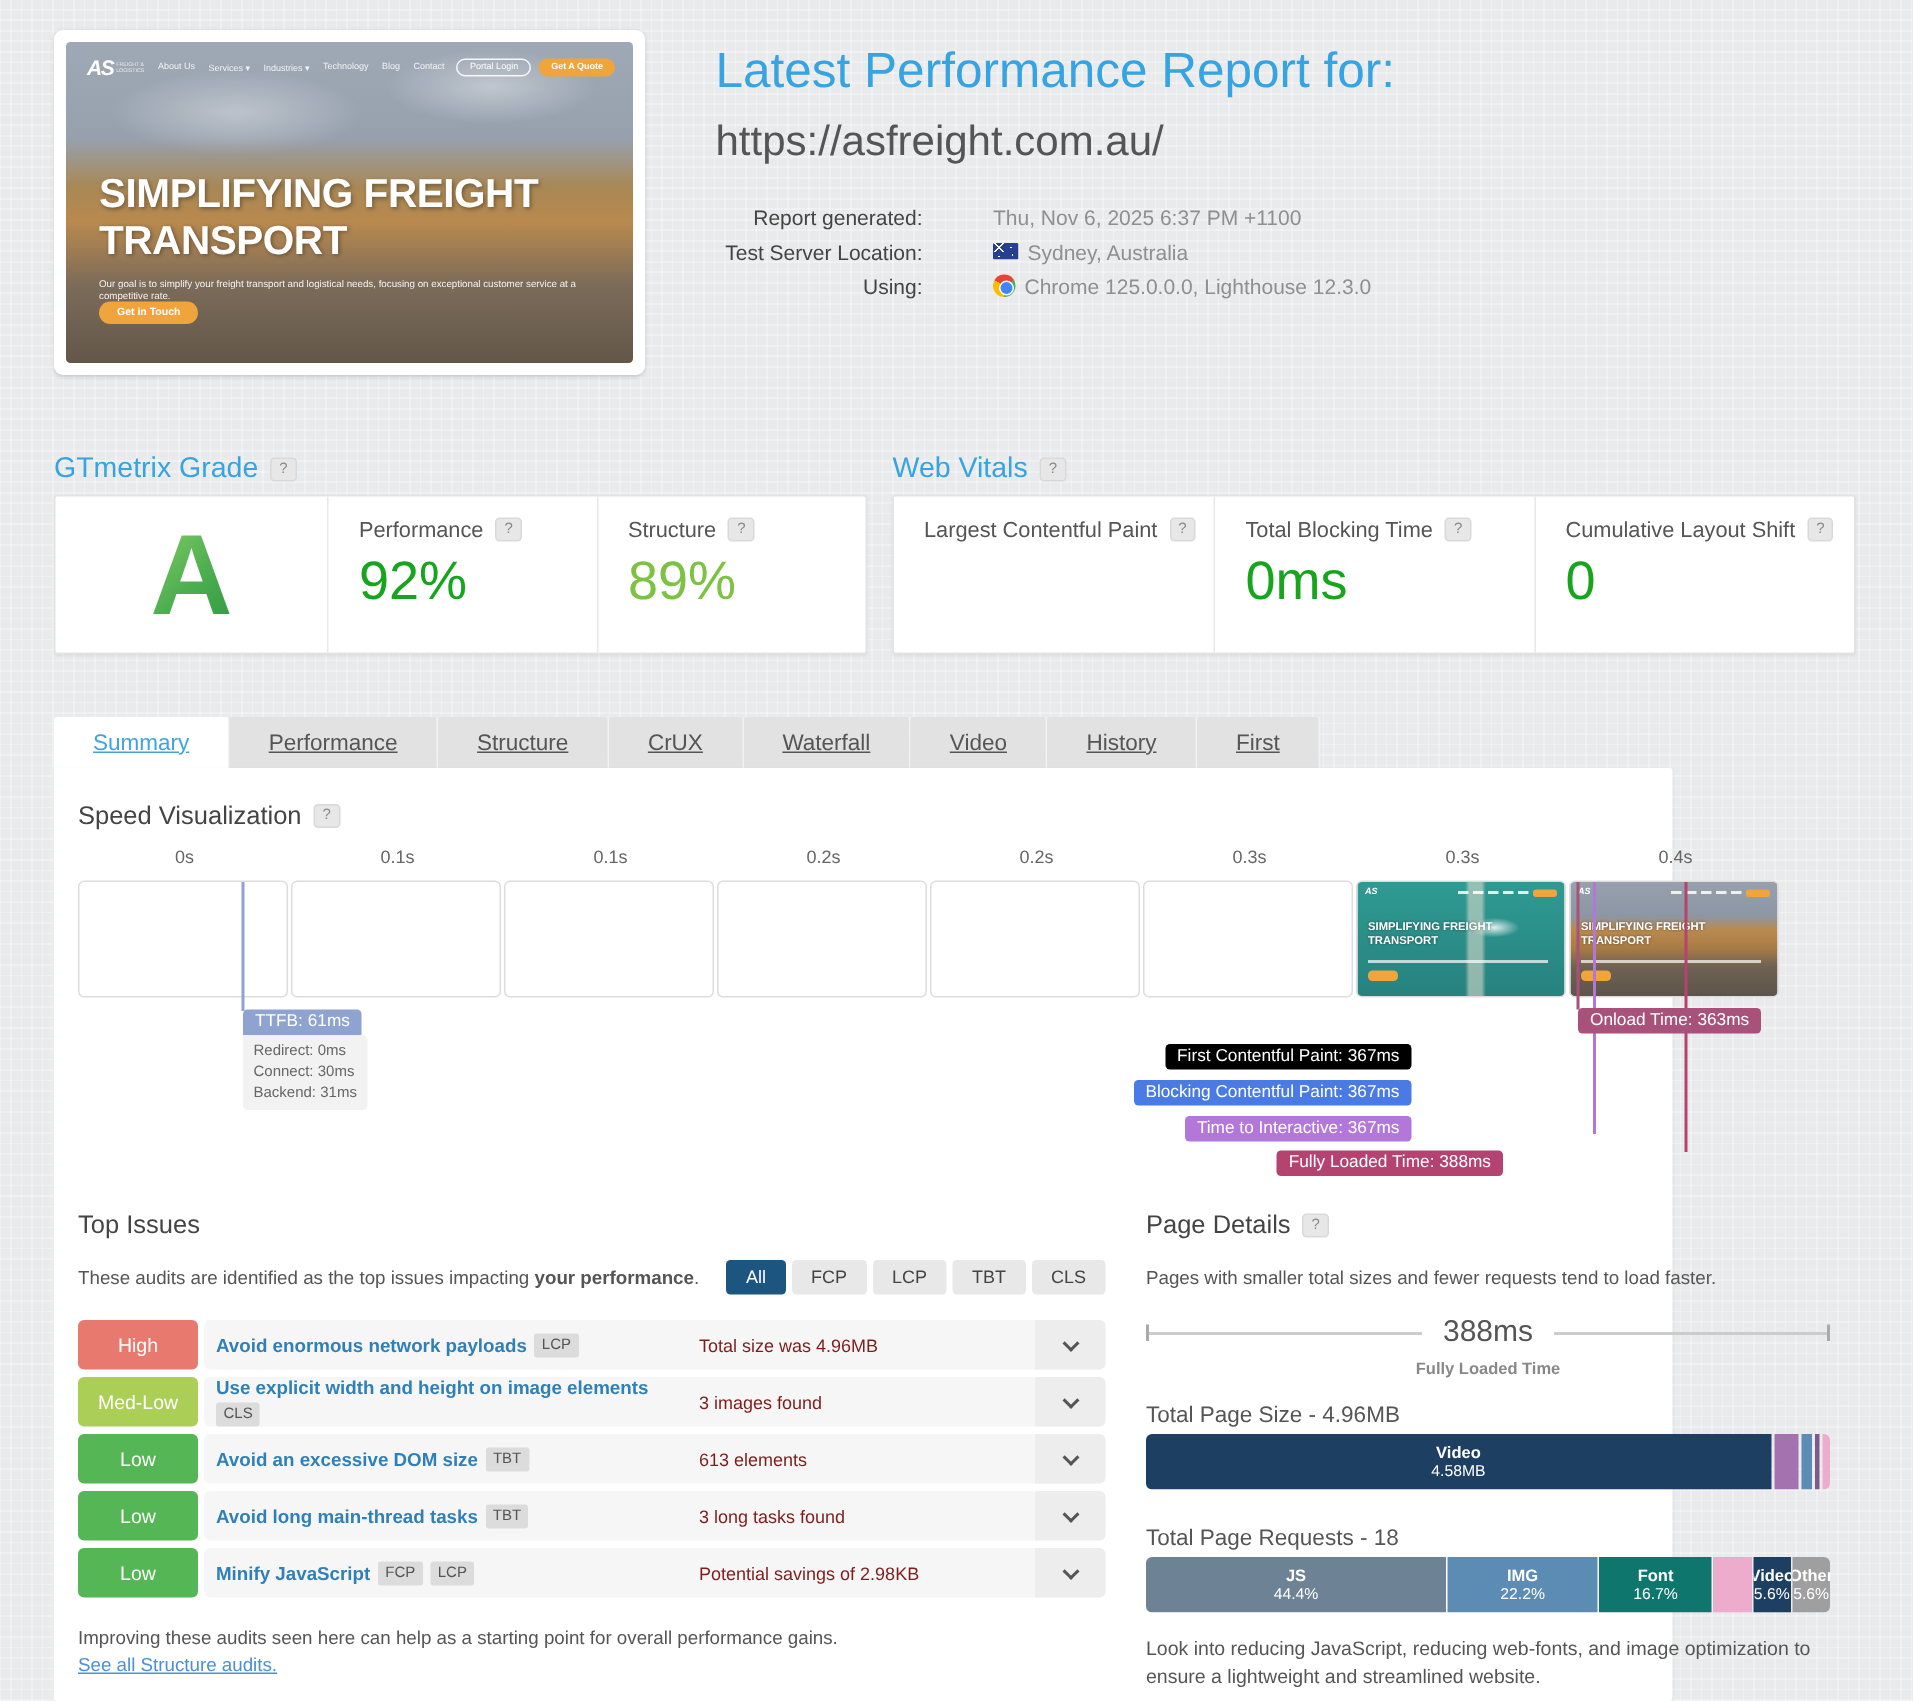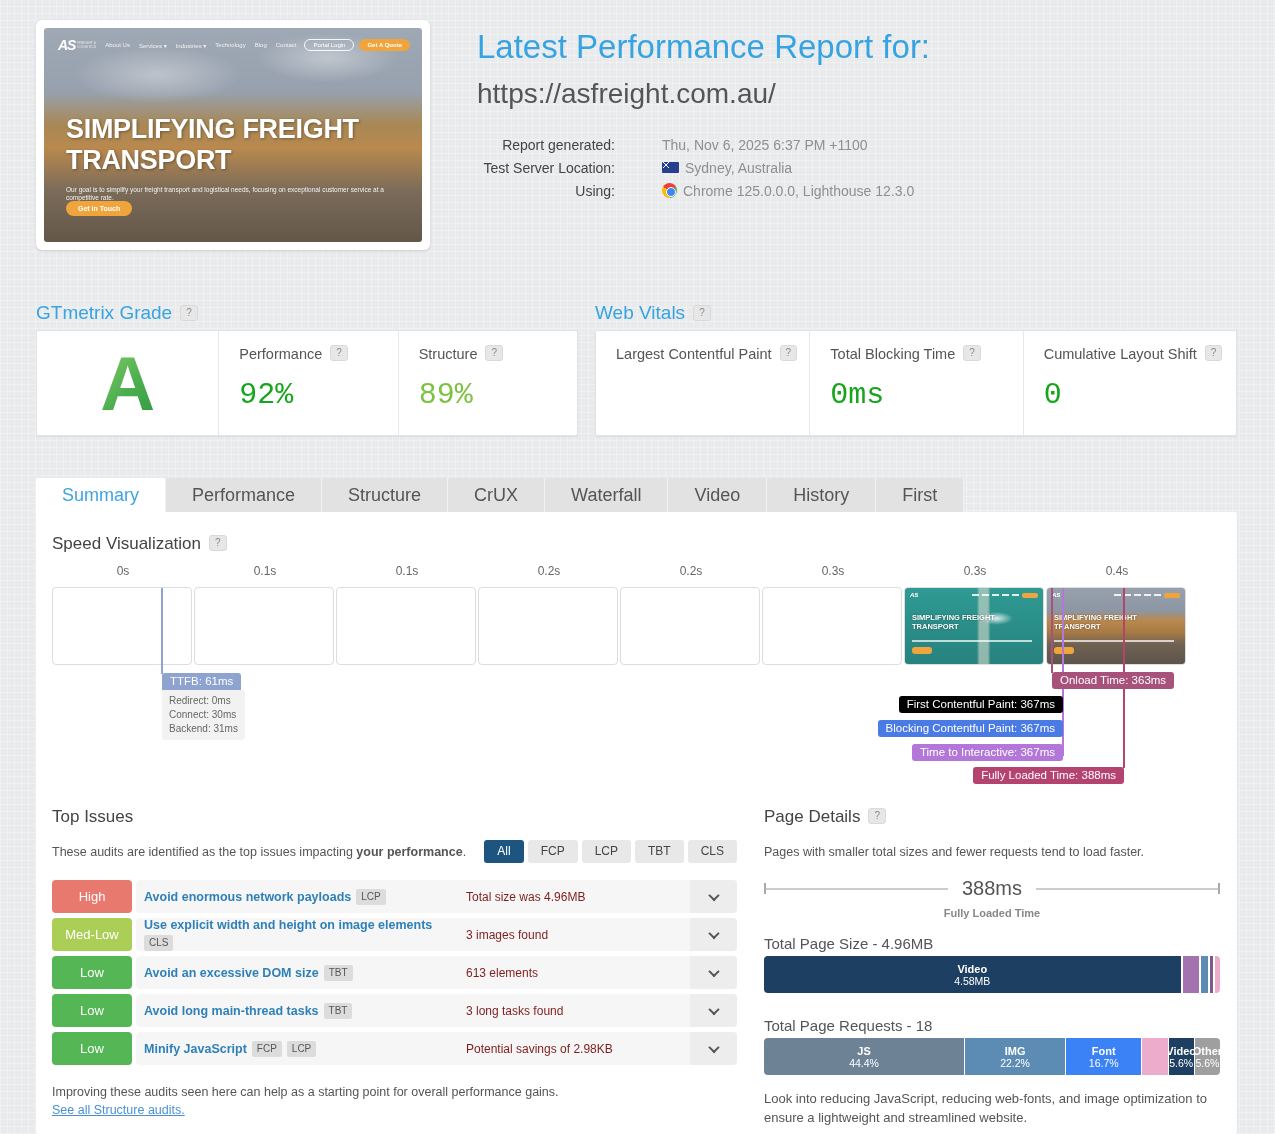--- a/index.html
+++ b/index.html
@@ -56,31 +56,31 @@
   .chrome { display:inline-block; width:15px; height:15px; border-radius:50%;
     background:conic-gradient(from -60deg,#ea4335 0 120deg,#4caf50 120deg 240deg,#fbbc05 240deg 360deg); position:relative; }
   .chrome::after { content:""; position:absolute; left:3.5px; top:3.5px; width:8px; height:8px; border-radius:50%; background:#4285f4; border:1.5px solid #fff; }
 
   
   .sec-title { position:absolute; color:#36a3e2; font-size:19px; }
   .card { position:absolute; top:330px; height:106px; background:#fff; border:1px solid #e3e3e3; border-radius:2px; box-shadow:0 1px 2px rgba(0,0,0,.06); display:flex; }
   .cell { border-left:1px solid #e8e8e8; padding:14px 0 0 20px; }
   .cell:first-child { border-left:none; }
   .cell-label { color:#555; font-size:14.5px; }
-  .cell-value { font-size:30px; margin-top:16px;font-family:Liberation Mono, monospace; }
+  .cell-value { font-size:36px; margin-top:4px; }
   .gradeA { width:182px; display:flex; align-items:center; justify-content:center; padding:0; }
   .gradeA span { font-size:76px; font-weight:bold; background:linear-gradient(135deg,#90d06b 0%,#4cae4f 55%,#2e9640 100%); -webkit-background-clip:text; background-clip:text; color:transparent; }
 
   
   .tabs { position:absolute; left:36px; top:478px; display:flex; height:34px; }
-  .tab { display:flex; align-items:center; padding:0 26px; font-size:18px; color:#555; background:#e2e2e2; border-right:1px solid #f2f2f2; cursor:pointer; border-radius:2px 2px 0 0; }
+  .tab { display:flex; align-items:center; padding:0 26px; font-size:15px; color:#555; background:#e2e2e2; border-right:1px solid #f2f2f2; cursor:pointer; border-radius:2px 2px 0 0;text-decoration:underline; }
   .tab.active { background:#fff; color:#3fa3e0; }
 
   
-  .panel { position:absolute; left:36px; top:512px; width:1201px; height:622px; background:#fff; border-radius:0 2px 2px 2px; box-shadow:0 1px 2px rgba(0,0,0,.06); }
+  .panel { position:absolute; left:36px; top:512px; width:1079px; height:622px; background:#fff; border-radius:0 2px 2px 2px; box-shadow:0 1px 2px rgba(0,0,0,.06); }
   .panel-h { position:absolute; font-size:17px; color:#444; }
 
   .time-labels { position:absolute; left:16px; top:52px; width:1136px; display:flex; }
   .time-labels div { width:142px; text-align:center; font-size:12px; color:#666; }
   .frames { position:absolute; left:16px; top:75px; display:flex; gap:2px; }
   .frame { width:140px; height:78px; border:1px solid #ddd; border-radius:4px; background:#fff; position:relative; overflow:hidden; }
 
   .mini { position:absolute; inset:0; }
   .mini-teal { background:
       linear-gradient(90deg, transparent 0 52%, rgba(230,225,210,.55) 54% 60%, transparent 62%),
@@ -427,21 +427,21 @@
       <div class="bar-title" style="top:210px;">Total Page Requests - 18</div>
       <div class="bar" style="top:231px; gap:1px;">
         <div class="seg" style="width: 44.4%; background: rgb(110, 130, 150);">
           <b>JS</b>
             <i>44.4%</i>
         </div>
         <div class="seg" style="width: 22.2%; background: rgb(92, 140, 180);">
           <b>IMG</b>
             <i>22.2%</i>
         </div>
-        <div class="seg" style="width: 16.7%; background: #3b82f6;">
+        <div class="seg" style="width: 16.7%; background: #0f766e;">
           <b>Font</b>
             <i>16.7%</i>
         </div>
         <div class="seg" style="width: 5.6%; background: rgb(237, 172, 204);"></div>
         <div class="seg" style="width: 5.6%; background: rgb(29, 63, 97);">
           <b>Video</b>
             <i>5.6%</i>
         </div>
         <div class="seg" style="width: 5.6%; background: rgb(159, 159, 159);">
           <b>Other</b>

